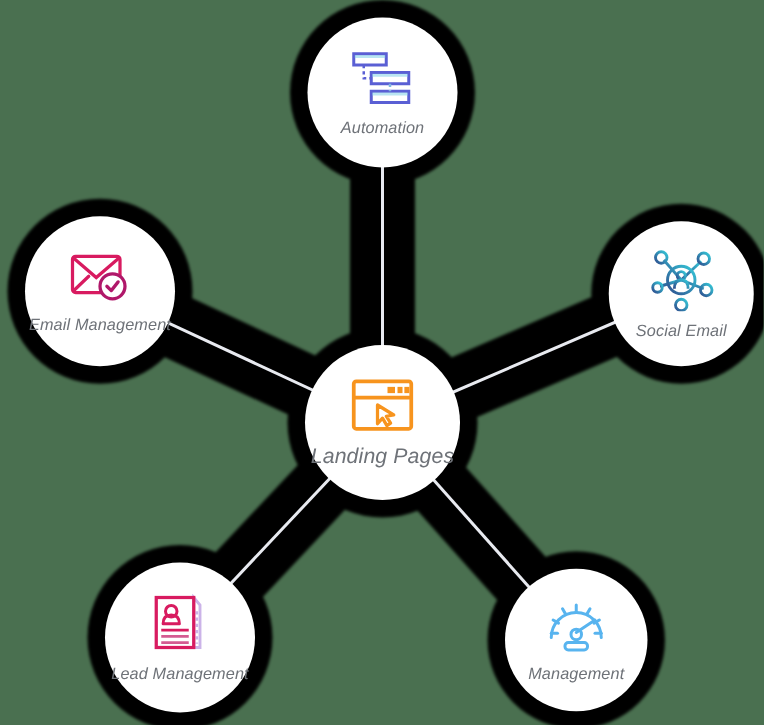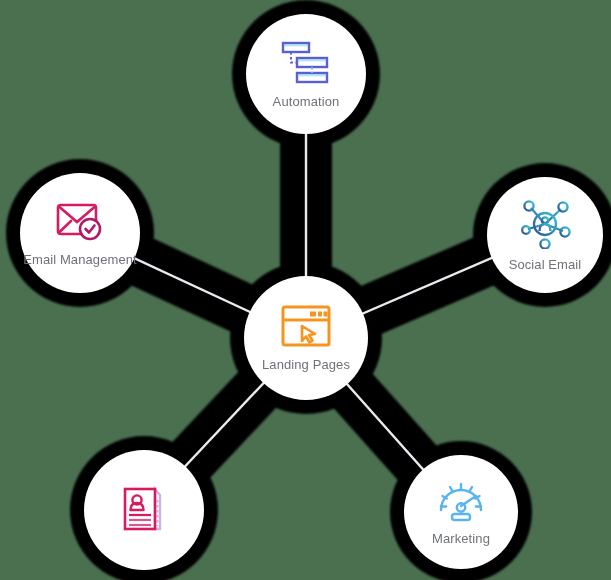--- a/index.html
+++ b/index.html
@@ -35,29 +35,30 @@
   .node-icon {
     display: block;
     line-height: 0;
   }
   .node-label {
     font-family: "Liberation Sans", sans-serif;
     color: #6e7278;
     text-align: left;
     white-space: nowrap;
     letter-spacing: 0.1px;
+    font-style: italic;
   }
   .hub {
     width: 124px;
     height: 124px;
     left: 244px;
     top: 276px;
   }
   .hub .node-label {
-    font-size: 13px;
+    font-size: 17px;
     margin-top: 9px;
   }
   .spoke-node .node-label {
     font-size: 13px;
     margin-top: 8px;
   }
   #node-automation  { width: 120px; height: 120px; left: 246px; top: 14px; }
   #node-email       { width: 120px; height: 120px; left: 20px;  top: 173px; }
   #node-social      { width: 116px; height: 116px; left: 487px; top: 177px; }
   #node-lead        { width: 120px; height: 120px; left: 84px;  top: 450px; }
@@ -177,36 +178,37 @@
         <path d="M36 3 L36 43 L41 43 L41 9 Z" fill="none" stroke="#cbb3e8" stroke-width="2.3"></path>
         <line x1="38.5" y1="14" x2="38.5" y2="40" stroke="#cbb3e8" stroke-width="2" stroke-dasharray="2.5 2.5"></line>
         <rect x="6" y="3" width="30" height="40" fill="none" stroke="#d81b60" stroke-width="2.6"></rect>
         <circle cx="18" cy="14" r="4.6" fill="none" stroke="#d81b60" stroke-width="2.4"></circle>
         <path d="M11.5 24 C11.5 18.8 14.5 17 18 17 C21.5 17 24.5 18.8 24.5 24 Z" fill="none" stroke="#d81b60" stroke-width="2.4" stroke-linejoin="round"></path>
         <line x1="10" y1="29" x2="32" y2="29" stroke="#d81b60" stroke-width="2.2"></line>
         <line x1="10" y1="34" x2="32" y2="34" stroke="#d45b92" stroke-width="2.2"></line>
         <line x1="10" y1="39" x2="32" y2="39" stroke="#d45b92" stroke-width="2.2"></line>
       </svg>
     </span>
+    <span class="node-label">Lead Management</span>
   </div>
 
   <div class="node spoke-node" id="node-analytics">
     <span class="node-icon">
       <svg width="52" height="44" viewBox="0 0 52 44">
         <g stroke="#58b4ef" fill="none" stroke-width="2.4" stroke-linecap="round">
           <path d="M6 31 A20 20 0 1 1 46 31"></path>
           <line x1="26" y1="5" x2="26" y2="10"></line>
           <line x1="15" y1="8" x2="17.5" y2="12.3"></line>
           <line x1="37" y1="8" x2="34.5" y2="12.3"></line>
           <line x1="7.5" y1="17" x2="11.8" y2="19.5"></line>
           <line x1="44.5" y1="17" x2="40.2" y2="19.5"></line>
           <line x1="6" y1="27.5" x2="11" y2="27.5"></line>
           <line x1="46" y1="27.5" x2="41" y2="27.5"></line>
           <line x1="26" y1="27" x2="41" y2="17"></line>
           <circle cx="26" cy="28.5" r="4.2"></circle>
           <rect x="17" y="35" width="18" height="6" rx="2.6"></rect>
         </g>
       </svg>
     </span>
-    <span class="node-label">Marketing</span>
+    <span class="node-label">Management</span>
   </div>
 
 </div>
 
 </body></html>

